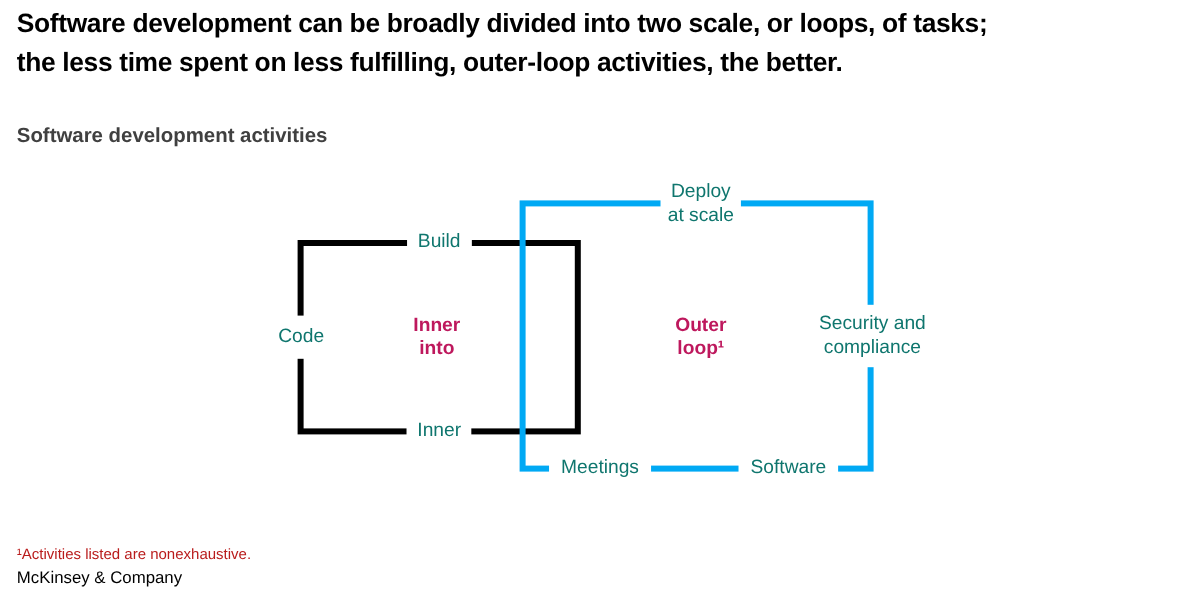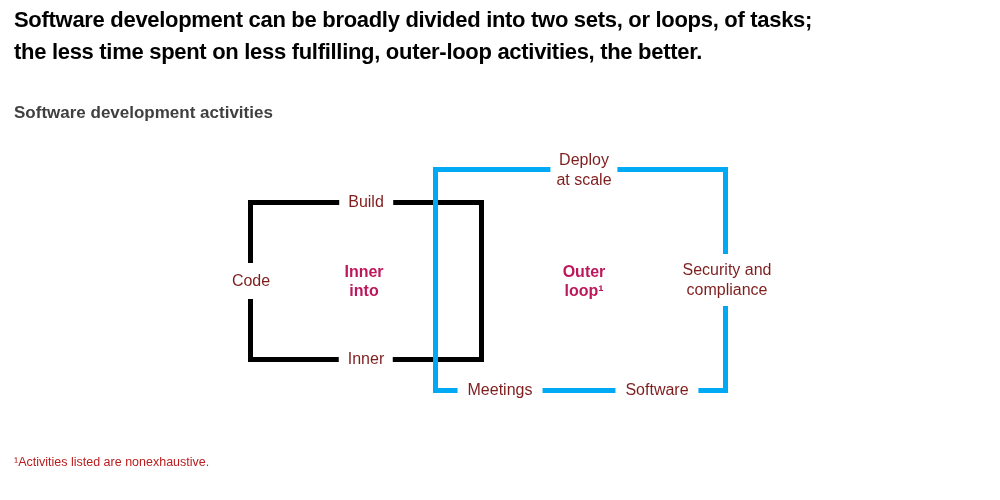--- a/index.html
+++ b/index.html
@@ -45,21 +45,21 @@
   .rect-outer {
     left: 433px; top: 167px;
     width: 295px; height: 226px;
     border: 5px solid #00A9F4;
     z-index: 2;
   }
   .dlabel {
     position: absolute;
     transform: translate(-50%, -50%);
     background: #ffffff;
-    color: #7f1d1d;
+    color: #0f766e;
     font-size: 16px;
     line-height: 20px;
     text-align: center;
     white-space: nowrap;
     z-index: 3;
   }
   .dlabel.loop-name {
     color: #be185d;
     font-weight: bold;
     line-height: 19px;
@@ -91,21 +91,21 @@
     font-size: 14px;
     white-space: nowrap;
   }
 </style>
 </head>
 <body>
 
 <div class="canvas">
 
   <div class="title">
-    <div>Software development can be broadly divided into two sets, or loops, of tasks;</div>
+    <div>Software development can be broadly divided into two scale, or loops, of tasks;</div>
     <div>the less time spent on less fulfilling, outer-loop activities, the better.</div>
   </div>
 
   <div class="subtitle">Software development activities</div>
 
   <div class="diagram">
 
     <div class="loop-rect rect-inner"></div>
     <div class="loop-rect rect-outer"></div>
 
@@ -136,14 +136,15 @@
 
     <div class="dlabel loop-name lbl-outer">
       <div>Outer</div>
       <div>loop¹</div>
     </div>
 
   </div>
 
   <div class="footnote">¹Activities listed are nonexhaustive.</div>
 
+  <div class="source">McKinsey &amp; Company</div>
 
 </div>
 
 </body></html>

